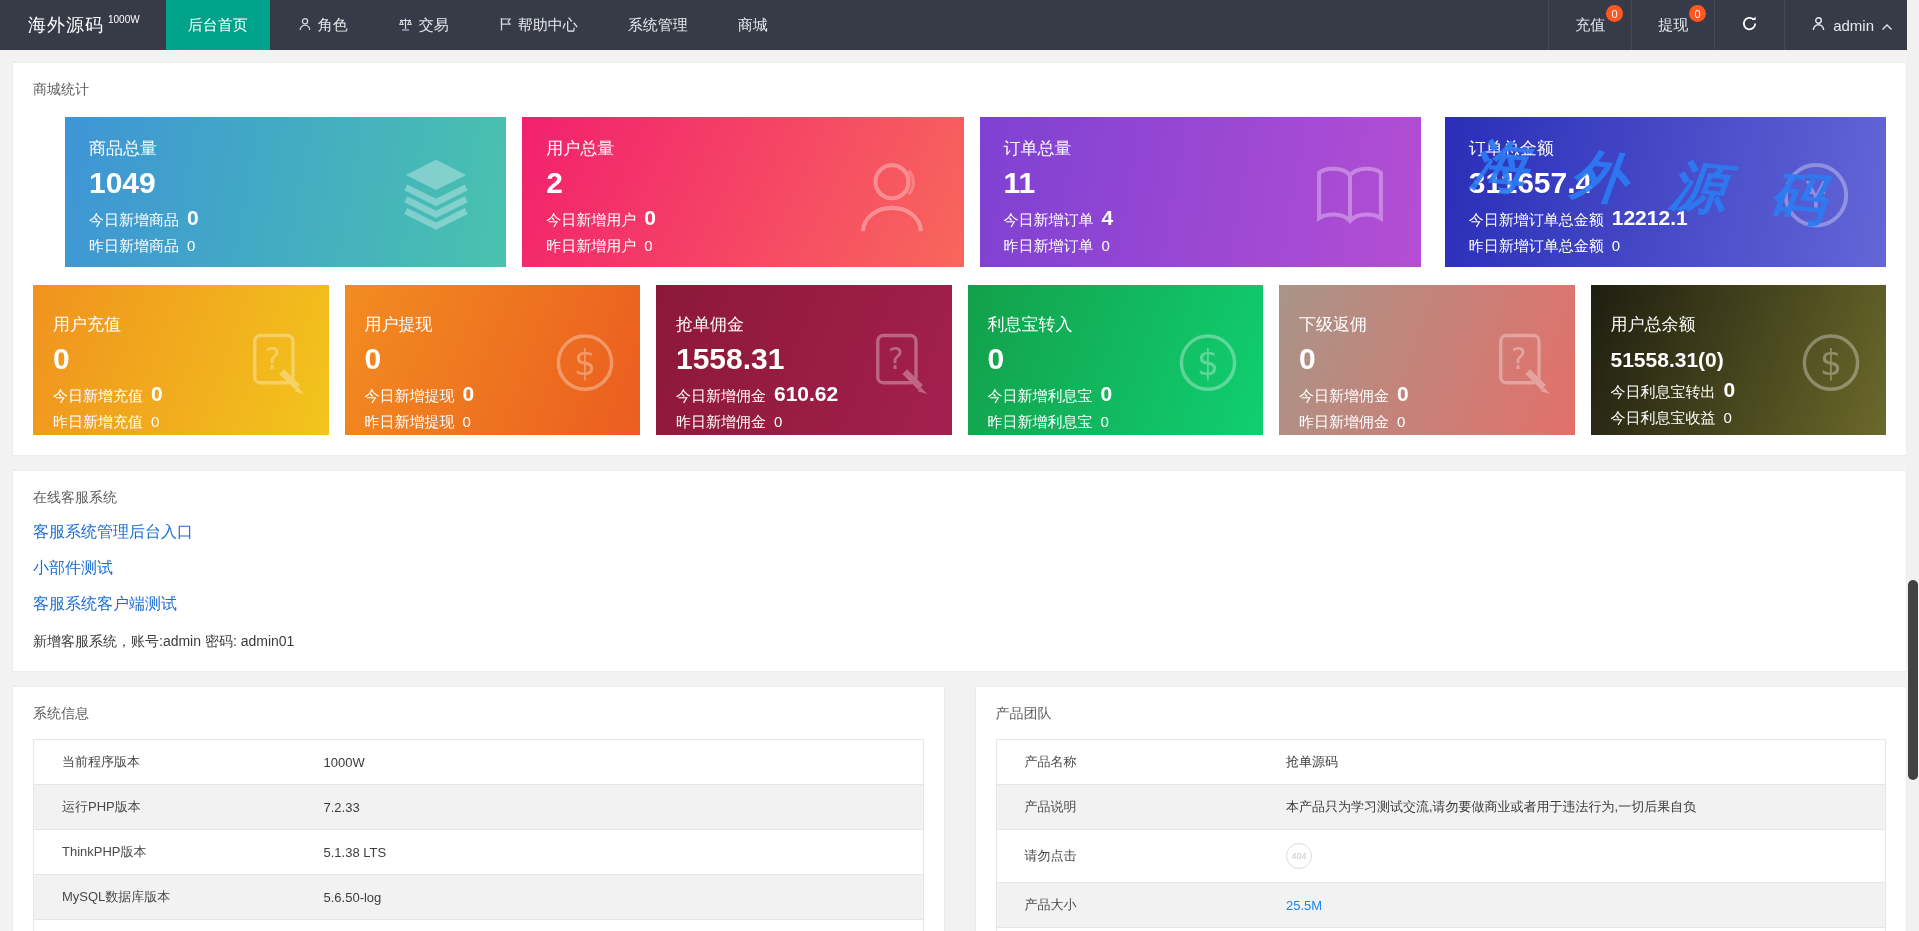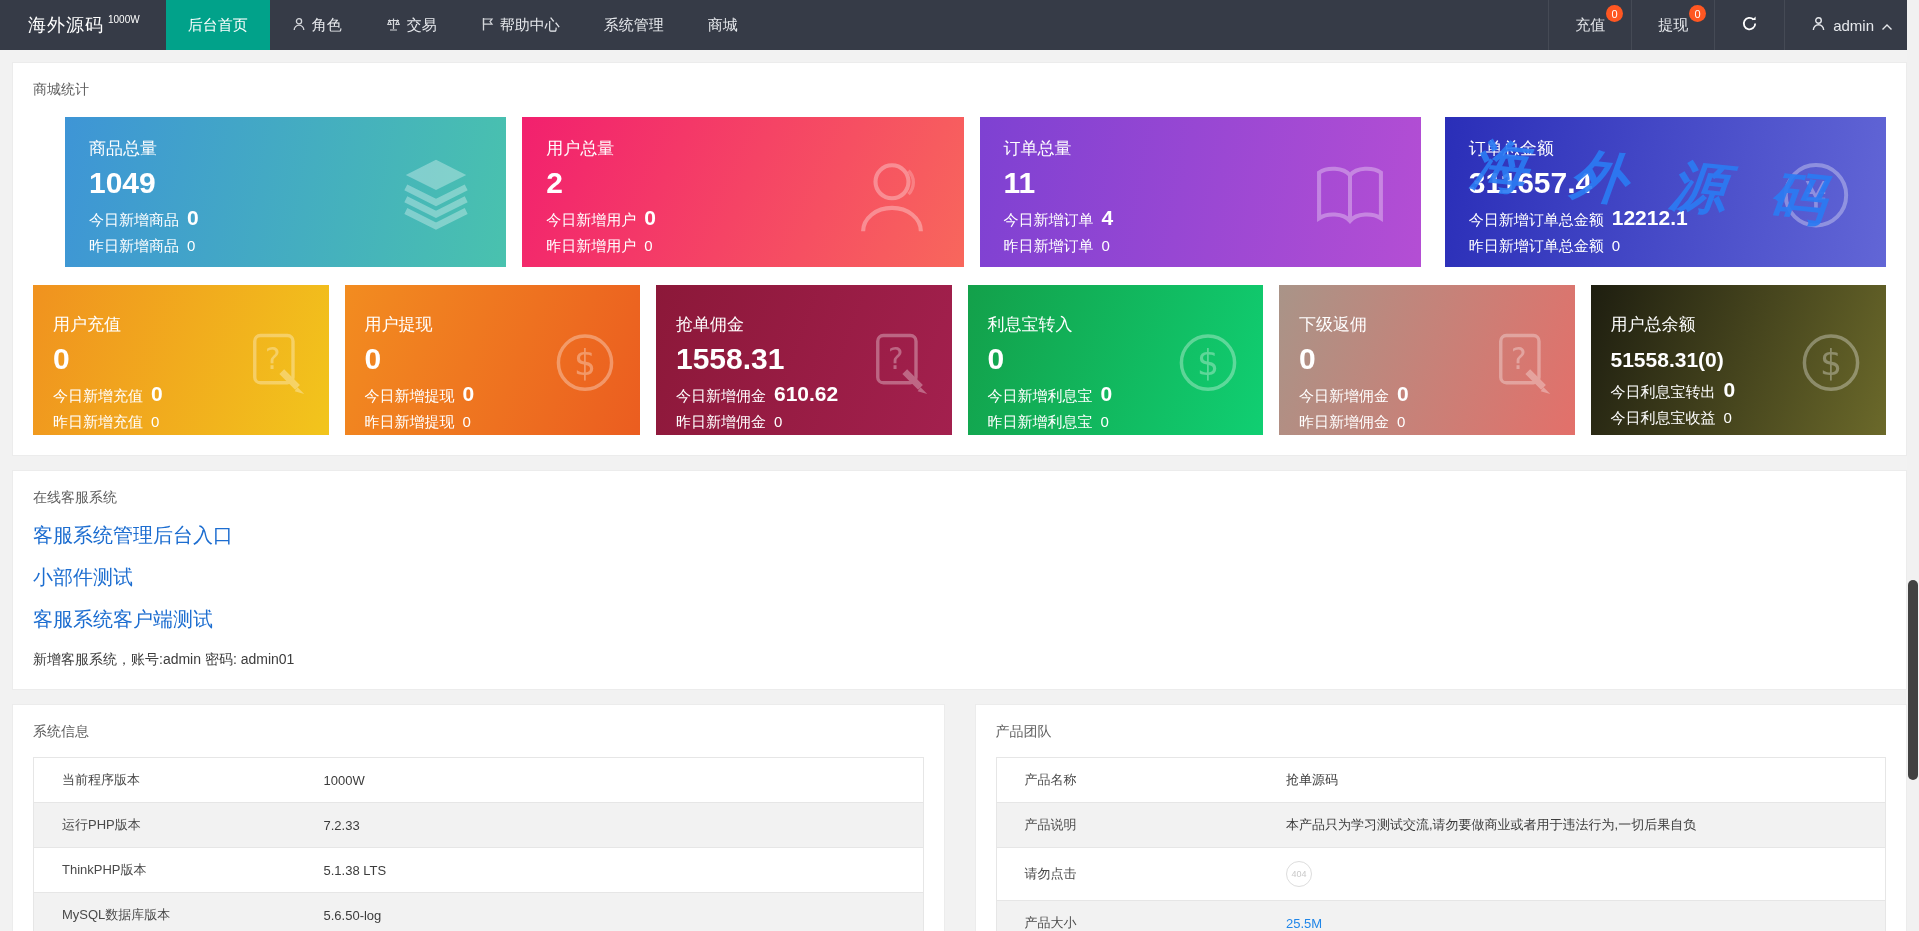--- a/index.html
+++ b/index.html
@@ -3,21 +3,21 @@
 <meta charset="utf-8">
 <style>
   * { margin:0; padding:0; box-sizing:border-box; }
   html,body { width:1919px; height:931px; overflow:hidden; background:#f2f2f2;
               font-family:"Liberation Sans","DejaVu Sans",sans-serif; }
 
   
   .navbar { height:50px; background:#363b47; display:flex; align-items:stretch; color:#fff; position:relative; z-index:5; }
   .logo { display:flex; align-items:center; padding:0 26px 0 28px; font-size:18px; color:#fff; letter-spacing:1px; }
   .logo sup { font-size:10px; margin-left:4px; transform:translateY(-6px); letter-spacing:0; }
-  .nav-menu { display:flex; align-items:stretch; }
+  .nav-menu { display:flex; align-items:stretch;gap:6px; }
   .nav-item { display:flex; align-items:center; gap:6px; padding:0 22px; font-size:15px; color:#e6e8ec; cursor:pointer; }
   .nav-item.active { background:#01a28a; color:#fff; }
   .nav-item svg { opacity:.9; }
   .nav-right { margin-left:auto; display:flex; align-items:stretch; }
   .nav-action { position:relative; display:flex; align-items:center; padding:8px 26px; font-size:15px; color:#e6e8ec;
                 border-left:1px solid rgba(255,255,255,.08); cursor:pointer; }
   .nav-action:last-child { border-right:none; }
   .badge { position:absolute; top:5px; right:8px; min-width:17px; height:17px; border-radius:9px; background:#ff5722;
            color:#fff; font-size:11px; display:flex; align-items:center; justify-content:center; padding:0 4px; }
   .user-box { display:flex; align-items:center; gap:7px; }
@@ -51,21 +51,21 @@
   .g-r2-4 { background:linear-gradient(110deg,#a99488,#e3706a); }
   .g-r2-5 { background:linear-gradient(110deg,#1e1e10,#6b692a); }
 
   
   .watermark { position:absolute; left:1470px; top:158px; width:600px; color:#2b7bf3; z-index:6;
                font-family:"DejaVu Serif","Liberation Serif",serif; font-style:italic; font-weight:bold;
                font-size:56px; letter-spacing:44px; transform:rotate(6deg); white-space:nowrap;
                pointer-events:none; opacity:.92; }
 
   
-  .svc-link { display:block; font-size:20px; color:#1c6dd0; margin-top:15px; text-decoration:none; cursor:pointer; width:max-content; }
+  .svc-link { display:block; font-size:16px; color:#1c6dd0; margin-top:15px; text-decoration:none; cursor:pointer; width:max-content; }
   .svc-note { margin-top:18px; font-size:14px; color:#3c3c3c; }
 
   
   .bottom { display:flex; gap:30px; }
   .bottom .panel { flex:1; margin-bottom:0; }
   .info-table { width:100%; border:1px solid #e6e6e6; border-collapse:collapse; margin-top:16px; }
   .info-table tr:nth-child(even) { background:#f2f2f2; }
   .info-table td { border-bottom:1px solid #e6e6e6; font-size:13px; color:#3c3c3c; padding:13px 10px 13px 0; }
   .info-table td.lbl { width:290px; padding-left:28px; color:#4a4a4a; }
   .blue-link { color:#2086e8; text-decoration:none; cursor:pointer;margin-top:40px; }

